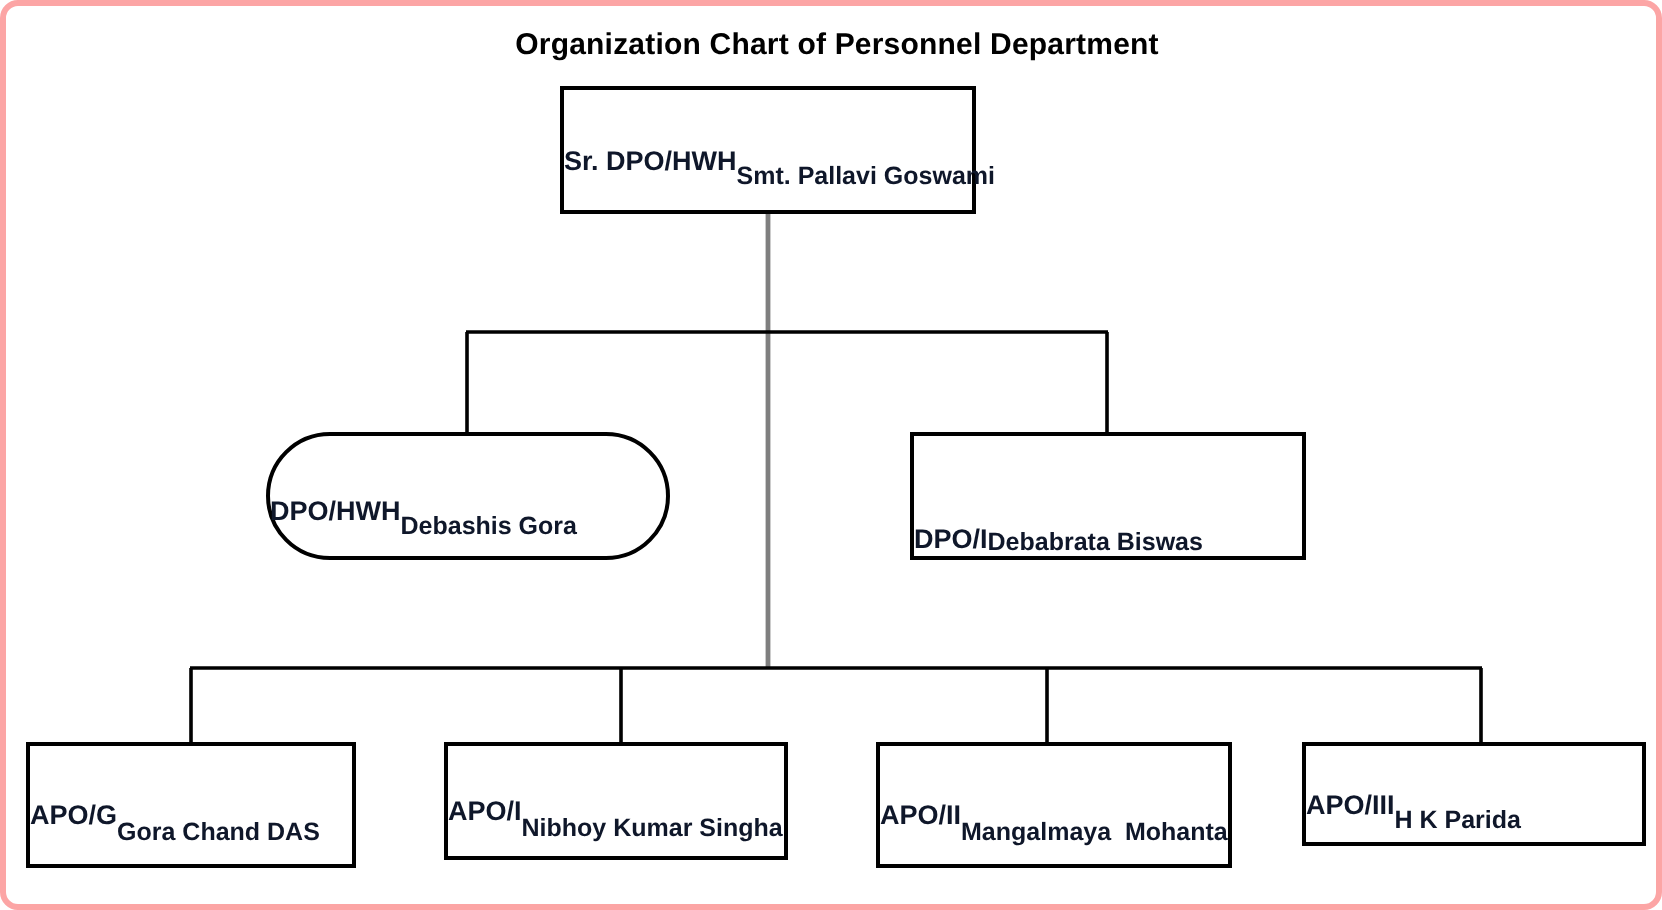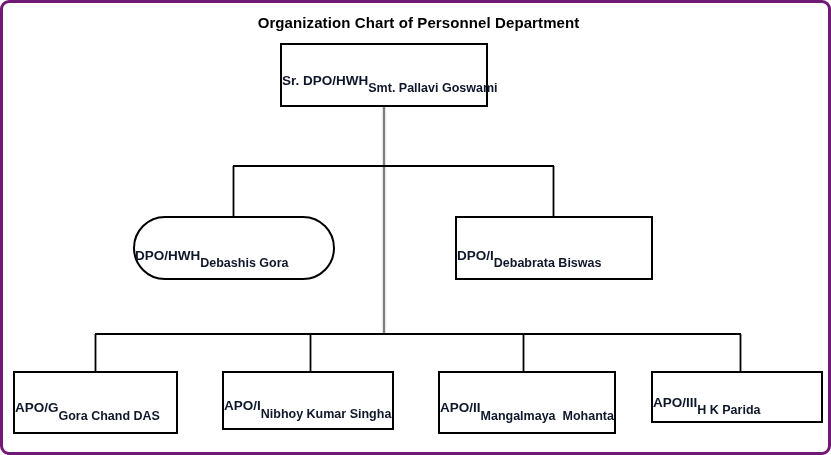--- a/index.html
+++ b/index.html
@@ -9,21 +9,21 @@
   }
   body {
     font-family: "Liberation Sans", sans-serif;
   }
   #chart-frame {
     position: relative;
     width: 831px;
     height: 455px;
     box-sizing: border-box;
     background: #ffffff;
-    border: 3px solid #701a75;
+    border: 3px solid #fca5a5;
     border-radius: 9px;
     overflow: hidden;
   }
   #connectors {
     position: absolute;
     left: 0;
     top: 0;
     width: 831px;
     height: 455px;
     pointer-events: none;
@@ -92,21 +92,21 @@
   <div class="node level-1" style="left:277px; top:40px; width:208px; height:64px;">
     <span class="role">Sr. DPO/HWH</span>
     <span class="person">Smt. Pallavi Goswami</span>
   </div>
 
   <div class="node level-2" style="left:130px; top:213px; width:202px; height:64px;border-radius:32px;">
     <span class="role">DPO/HWH</span>
     <span class="person">Debashis Gora</span>
   </div>
 
-  <div class="node level-2" style="left:452px; top:213px; width:198px; height:64px;">
+  <div class="node level-2" style="left:452px; top:213px; width:198px; height:64px;align-items:flex-end;">
     <span class="role">DPO/I</span>
     <span class="person">Debabrata Biswas</span>
   </div>
 
   <div class="node level-3" style="left:10px; top:368px; width:165px; height:63px;">
     <span class="role">APO/G</span>
     <span class="person">Gora Chand DAS</span>
   </div>
 
   <div class="node level-3" style="left:219px; top:368px; width:172px; height:59px;">

